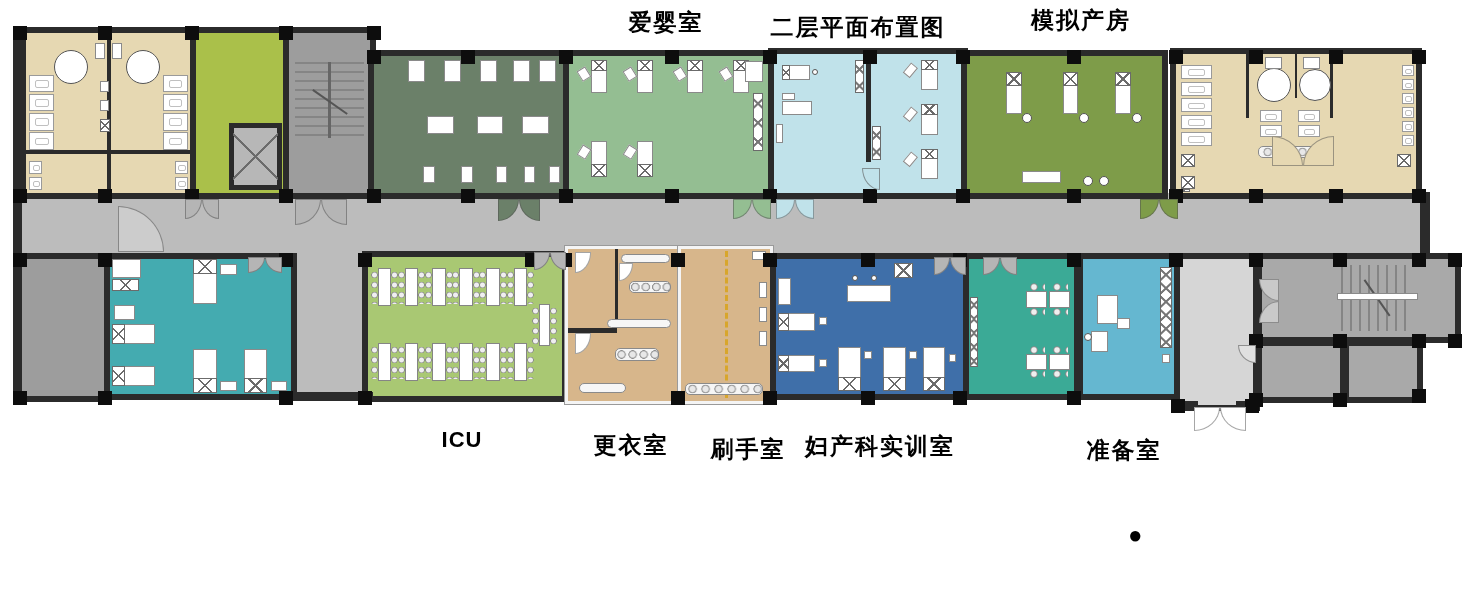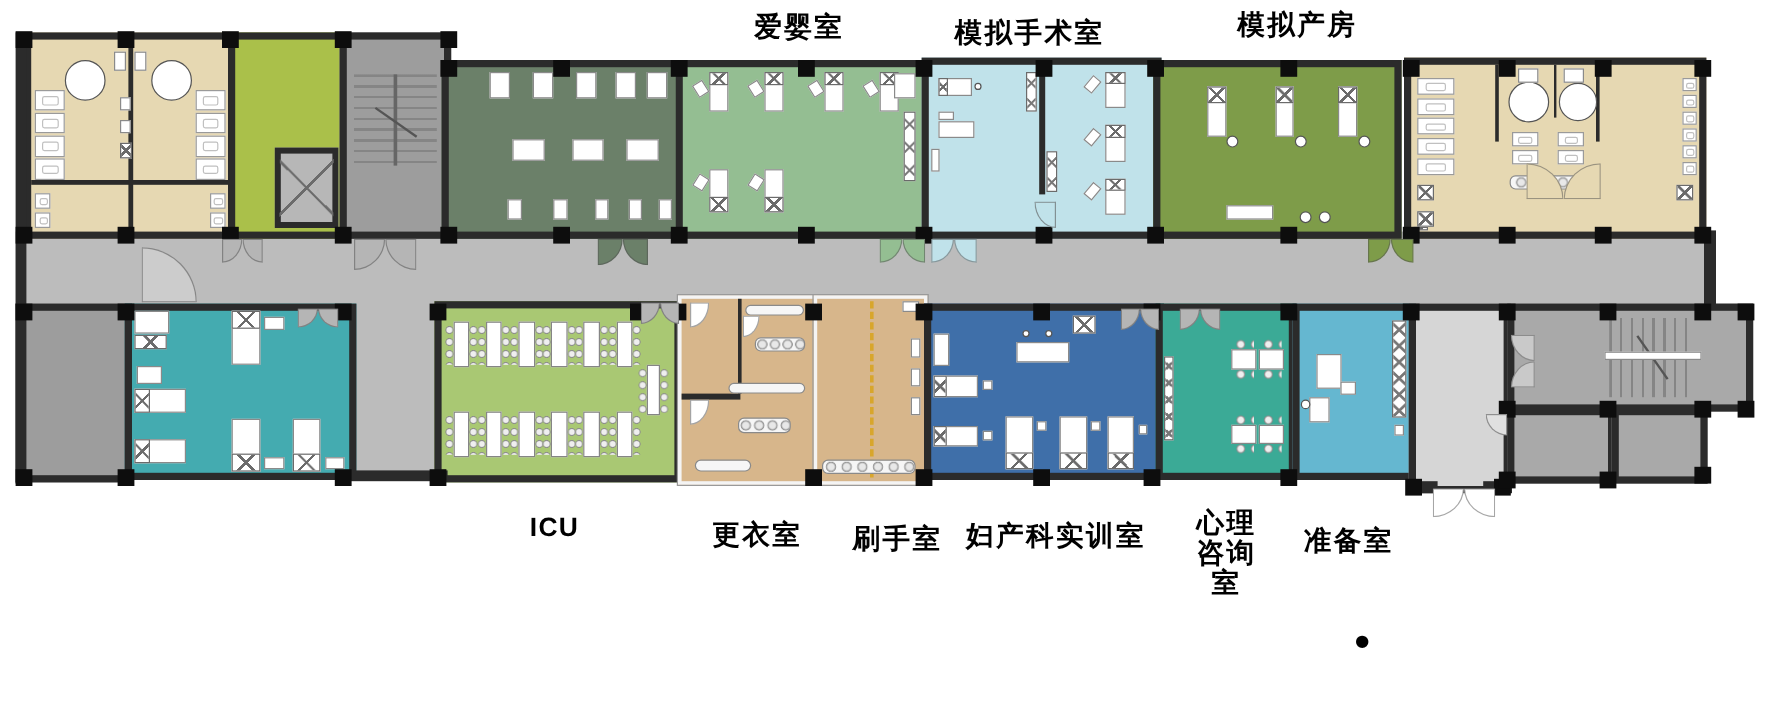--- a/index.html
+++ b/index.html
@@ -393,23 +393,20 @@
     <div class="doorq" style="left: 983px; top: 257px; width: 17px; height: 18px; position: absolute; border-radius: 0px 0px 100%; background: rgb(181, 181, 181); border: 1.5px solid rgba(80, 80, 80, 0.5);"></div>
     <div class="doorq" style="left: 1000px; top: 257px; width: 17px; height: 18px; position: absolute; border-radius: 0px 0px 0px 100%; background: rgb(181, 181, 181); border: 1.5px solid rgba(80, 80, 80, 0.5);"></div>
     <div class="doorq" style="left: 1259px; top: 279px; width: 20px; height: 22px; position: absolute; border-radius: 0px 0px 0px 100%; background: rgb(201, 201, 201); border: 1.5px solid rgba(80, 80, 80, 0.5);"></div>
     <div class="doorq" style="left: 1259px; top: 301px; width: 20px; height: 22px; position: absolute; border-radius: 100% 0px 0px; background: rgb(201, 201, 201); border: 1.5px solid rgba(80, 80, 80, 0.5);"></div>
     <div class="doorq" style="left: 1194px; top: 407px; width: 26px; height: 24px; position: absolute; border-radius: 0px 0px 100%; background: rgb(255, 255, 255); border: 1.5px solid rgba(80, 80, 80, 0.5);"></div>
     <div class="doorq" style="left: 1220px; top: 407px; width: 26px; height: 24px; position: absolute; border-radius: 0px 0px 0px 100%; background: rgb(255, 255, 255); border: 1.5px solid rgba(80, 80, 80, 0.5);"></div>
     <div class="doorq" style="left: 118px; top: 206px; width: 46px; height: 46px; position: absolute; border-radius: 0px 100% 0px 0px; background: rgb(204, 204, 204); border: 1.5px solid rgba(90, 90, 90, 0.6);"></div>
     <div class="doorq" style="left: 862px; top: 168px; width: 18px; height: 22px; position: absolute; border-radius: 0px 0px 0px 100%; background: rgb(192, 226, 234); border: 1.5px solid rgba(90, 90, 90, 0.6);"></div>
     <div class="doorq" style="left: 1238px; top: 345px; width: 18px; height: 18px; position: absolute; border-radius: 0px 0px 0px 100%; background: rgb(224, 224, 224); border: 1.5px solid rgba(90, 90, 90, 0.6);"></div>
     <div class="lbl" style="left: 666px; top: 10px;">爱婴室</div>
-    <div class="lbl" style="left: 858px; top: 15px;">模拟手术室</div>
+    <div class="lbl" style="left: 858px; top: 15px;">二层平面布置图</div>
     <div class="lbl" style="left: 1081px; top: 8px;">模拟产房</div>
     <div class="lbl sans" style="left: 462px; top: 427px;">ICU</div>
     <div class="lbl" style="left: 631px; top: 433px;">更衣室</div>
     <div class="lbl" style="left: 731px; top: 437px; margin-left: 17px;">刷手室</div>
     <div class="lbl" style="left: 880px; top: 434px;">妇产科实训室</div>
-    <div class="lbl" style="left: 1022px; top: 423px;">心理
-咨询
-室</div>
     <div class="lbl" style="left: 1124px; top: 438px;">准备室</div>
   </div>
 
 </body></html>

